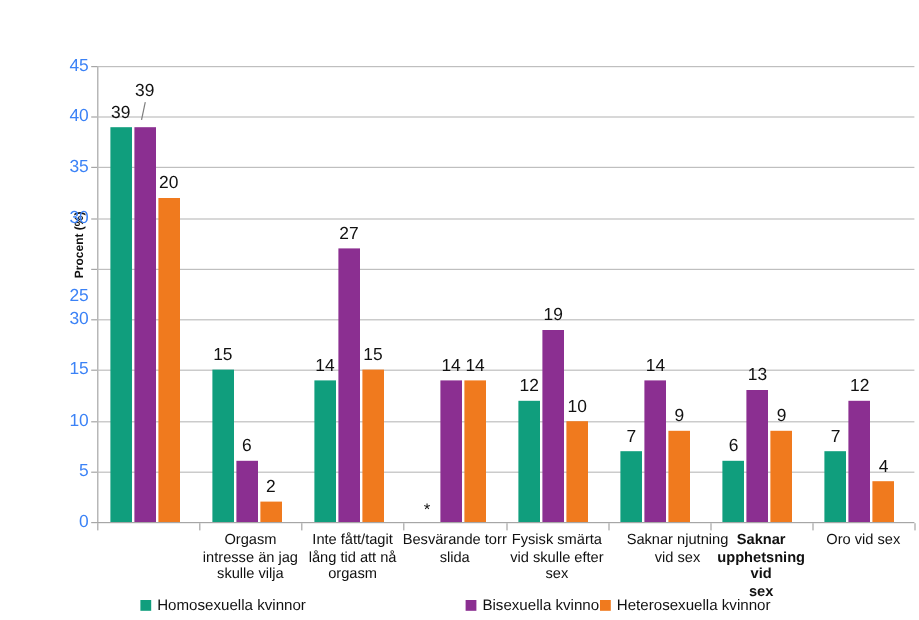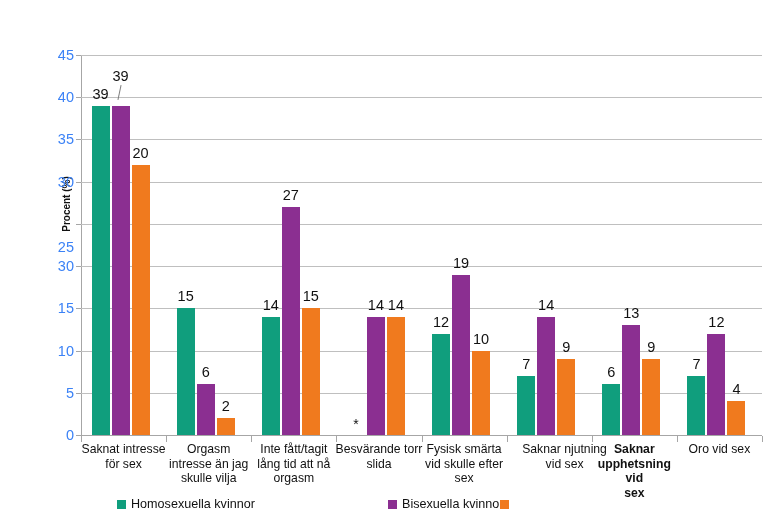--- a/index.html
+++ b/index.html
@@ -243,24 +243,20 @@
       <div class="bar-label" style="width: 32px; left: 554.312px; top: 285px;">9</div>
       <div class="bar" style="left: 606.438px; width: 18px; height: 59.1111px; background: rgb(16, 158, 125);"></div>
       <div class="bar-label" style="width: 32px; left: 599.438px; top: 301.889px;">7</div>
       <div class="bar" style="left: 626.438px; width: 18px; height: 101.333px; background: rgb(139, 47, 145);"></div>
       <div class="bar-label" style="width: 32px; left: 619.438px; top: 259.667px;">12</div>
       <div class="bar" style="left: 646.438px; width: 18px; height: 33.7778px; background: rgb(240, 122, 30);"></div>
       <div class="bar-label" style="width: 32px; left: 639.438px; top: 327.222px;">4</div>
     </div>
 
   <div id="x-labels">
-      <div class="x-cat-label" style="left: -3px; width: 91.125px;">
-        <div>Saknat intresse</div>
-        <div>för sex</div>
-      </div>
       <div class="x-cat-label" style="left: 82.125px; width: 91.125px;">
         <div>Orgasm</div>
         <div>intresse än jag</div>
         <div>skulle vilja</div>
       </div>
       <div class="x-cat-label" style="left: 167.25px; width: 91.125px;">
         <div>Inte fått/tagit</div>
         <div>lång tid att nå</div>
         <div>orgasm</div>
       </div>
@@ -291,20 +287,21 @@
       <div class="legend-item" style="left: 117px;">
         <span class="legend-swatch" style="background: rgb(16, 158, 125);"></span>
         <span class="legend-text">Homosexuella kvinnor</span>
       </div>
       <div class="legend-item" style="left: 388px;">
         <span class="legend-swatch" style="background: rgb(139, 47, 145);"></span>
         <span class="legend-text">Bisexuella kvinnor</span>
       </div>
       <div class="legend-item" style="left: 500px;">
         <span class="legend-swatch" style="background: rgb(240, 122, 30);"></span>
+        <span class="legend-text">Heterosexuella kvinnor</span>
       </div>
     </div>
 
 <div style="position: absolute; left: 76px; top: 435px; width: 5px; height: 1px; background: rgb(166, 166, 166);"></div>
     <div style="position: absolute; left: 76px; top: 392.778px; width: 5px; height: 1px; background: rgb(166, 166, 166);"></div>
     <div style="position: absolute; left: 76px; top: 350.556px; width: 5px; height: 1px; background: rgb(166, 166, 166);"></div>
     <div style="position: absolute; left: 76px; top: 308.333px; width: 5px; height: 1px; background: rgb(166, 166, 166);"></div>
     <div style="position: absolute; left: 76px; top: 266.111px; width: 5px; height: 1px; background: rgb(166, 166, 166);"></div>
     <div style="position: absolute; left: 76px; top: 223.889px; width: 5px; height: 1px; background: rgb(166, 166, 166);"></div>
     <div style="position: absolute; left: 76px; top: 181.667px; width: 5px; height: 1px; background: rgb(166, 166, 166);"></div>

